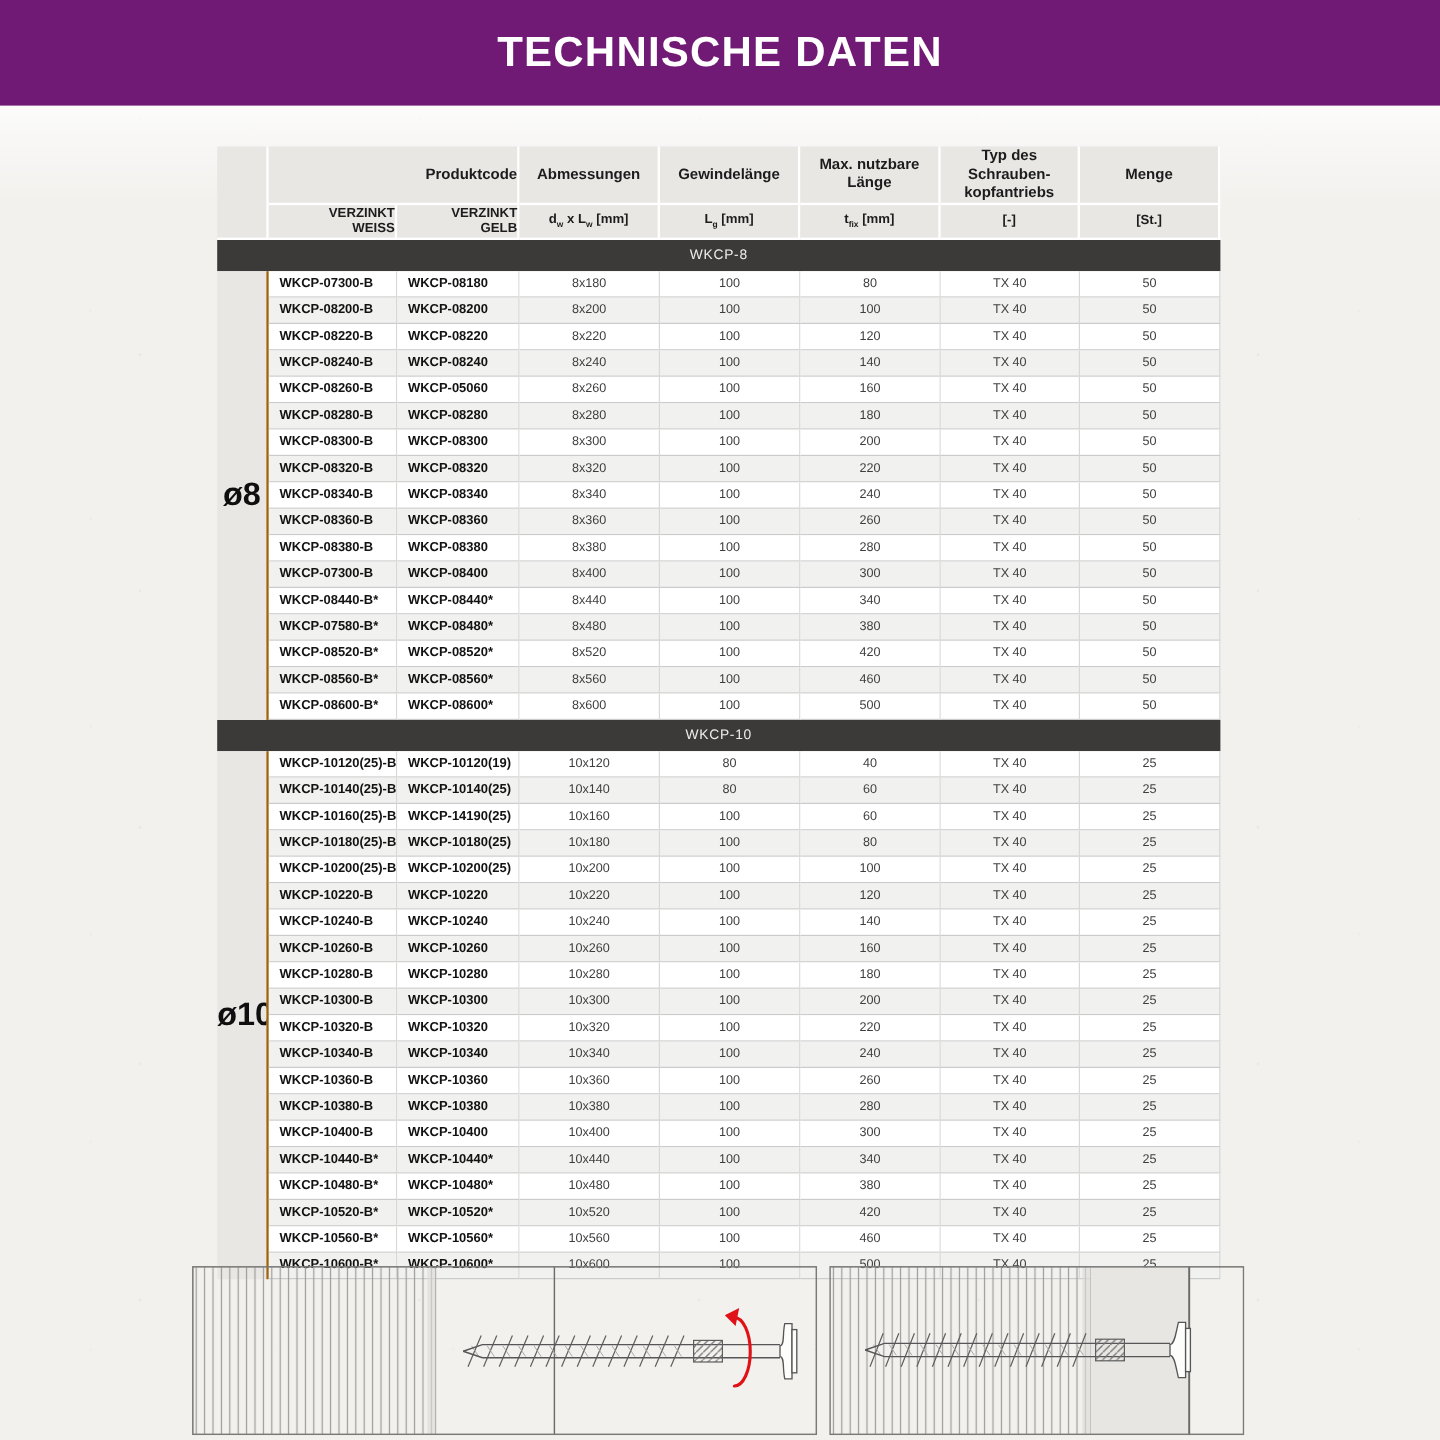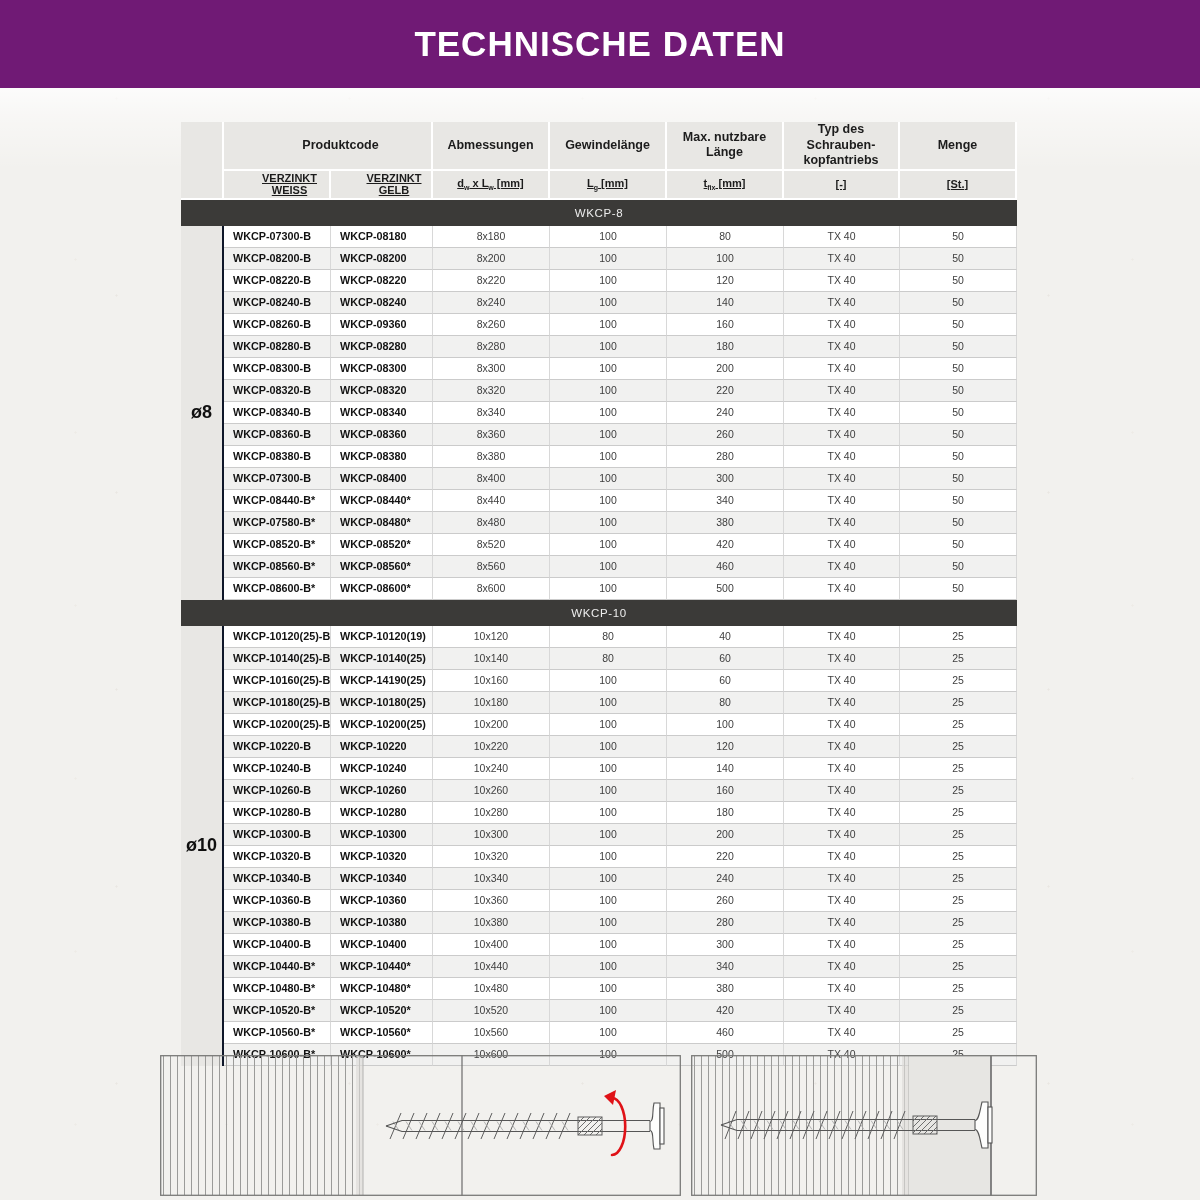--- a/index.html
+++ b/index.html
@@ -18,37 +18,37 @@
     margin:0;text-align:center;line-height:88px;color:#fff;font-size:35px;
     font-weight:800;letter-spacing:1px;
   }
   .tablewrap{position:absolute;left:181px;top:122px;width:836px;}
   table{border-collapse:separate;border-spacing:0;width:836px;table-layout:fixed;}
   thead th{
     background:#e8e7e4;border-right:2px solid #fff;border-bottom:2px solid #fff;
     font-weight:700;color:#1c1c1c;text-align:center;padding:0;
   }
   tr.h1 th{height:44px;font-size:12.5px;line-height:1.25;}
-  tr.h2 th{height:27px;font-size:11px;text-decoration:underline;}
-  th.left{text-align:center;padding-left:26px;}
+  tr.h2 th{height:27px;font-size:11px;}
+  th.left{text-align:right;padding-left:26px;}
   th sub, td sub{font-size:7px;}
   .band td{
     background:#3b3a38;color:#ededed;text-align:center;height:26px;
     font-size:11.5px;letter-spacing:.6px;border:none;padding:0;
   }
   tbody td{
     height:21px;border-bottom:1px solid #cbcbcb;border-right:1px solid #d8d8d8;
     font-size:10.5px;color:#3e3e3e;text-align:center;padding:0;background:#fff;
     white-space:nowrap;overflow:hidden;
   }
   tbody tr.alt td{background:#f1f1f0;}
   tbody td.code{font-weight:700;color:#121212;font-size:10.8px;text-align:left;padding-left:9px;}
   td.dia{
-    background:#e8e7e4 !important;border-right:2px solid #0f172a;border-bottom:none;
-    font-weight:700;font-size:18px;color:#0f0f0f;text-align:center;vertical-align:middle;
+    background:#e8e7e4 !important;border-right:2px solid #a16207;border-bottom:none;
+    font-weight:700;font-size:27px;color:#0f0f0f;text-align:center;vertical-align:middle;
   }
   .diagram{position:absolute;top:1055px;}
   #diagram-left{left:160px;}
   #diagram-right{left:691px;}
 </style>
 </head>
 <body>
 
 <header class="banner" style="background: #701a75;">
   <h1>TECHNISCHE DATEN</h1>
@@ -125,21 +125,21 @@
           <td class="code">WKCP-08240-B</td>
           <td class="code">WKCP-08240</td>
           <td>8x240</td>
           <td>100</td>
           <td>140</td>
           <td>TX 40</td>
           <td>50</td>
         </tr>
         <tr class="">
           <td class="code">WKCP-08260-B</td>
-          <td class="code">WKCP-09360</td>
+          <td class="code">WKCP-05060</td>
           <td>8x260</td>
           <td>100</td>
           <td>160</td>
           <td>TX 40</td>
           <td>50</td>
         </tr>
         <tr class="alt">
           <td class="code">WKCP-08280-B</td>
           <td class="code">WKCP-08280</td>
           <td>8x280</td>

